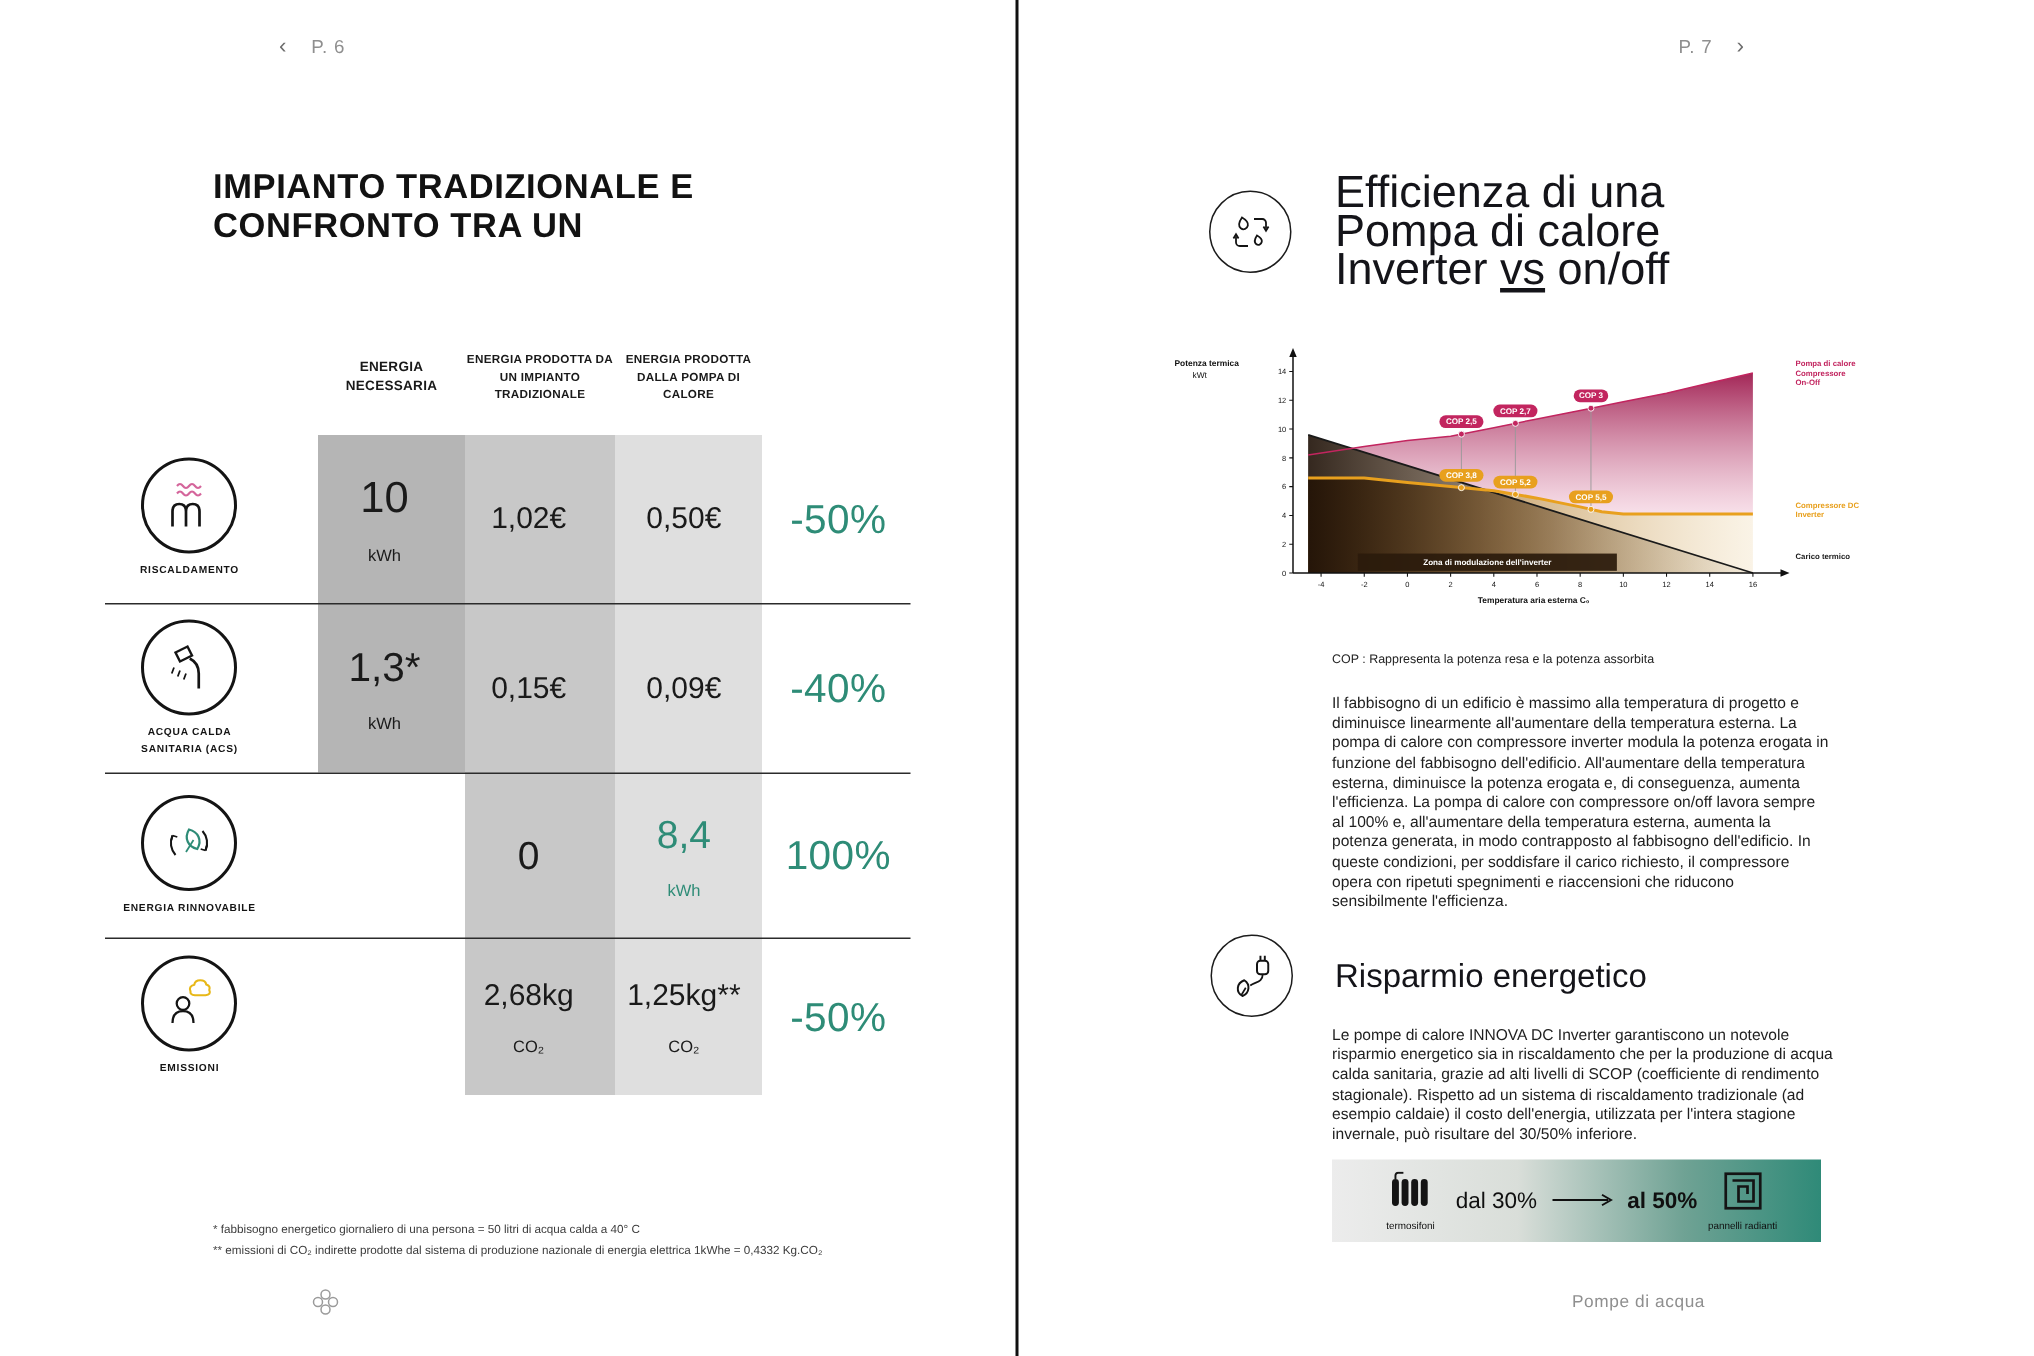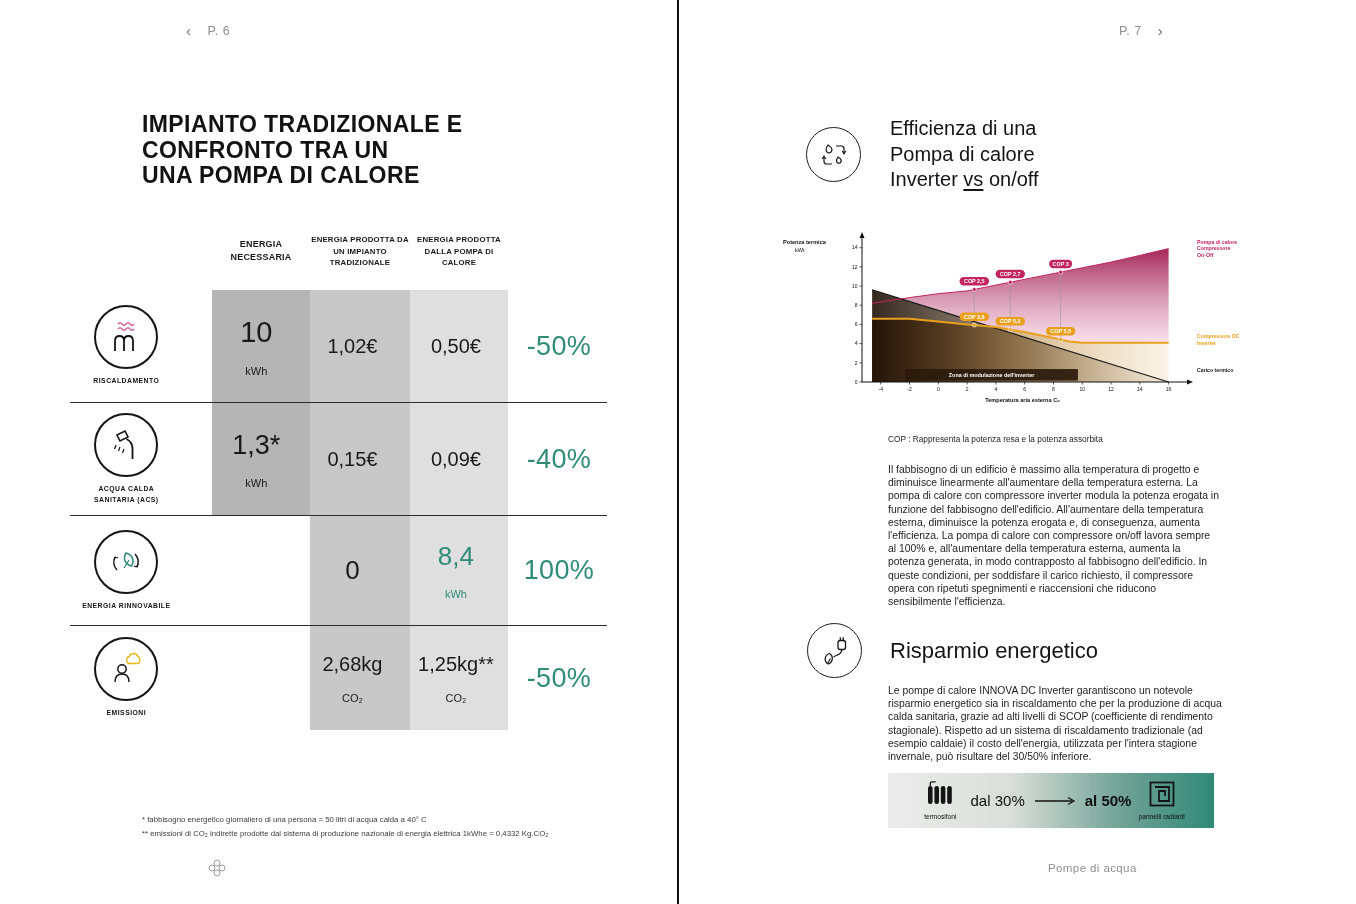--- a/index.html
+++ b/index.html
@@ -39,21 +39,21 @@
   .th1{left:212px;top:238px;width:98px;font-size:9px;line-height:1.45;letter-spacing:.2px}
   .th2{left:310px;top:234px;width:100px;font-size:7.8px;line-height:1.5;letter-spacing:.2px}
   .th3{left:410px;top:234px;width:98px;font-size:7.8px;line-height:1.5;letter-spacing:.2px}
   .footnotes{position:absolute;left:142px;top:813px;font-size:7.8px;color:#3c3c3c;line-height:1.75}
   .logo-mark{position:absolute;left:207px;top:858px}
 
   
   .sec-icon{position:absolute;width:55px;height:55px;border:1.6px solid #1c1c1c;border-radius:50%;display:flex;align-items:center;justify-content:center;background:#fff}
   .eff-icon{left:806px;top:127px}
   .sav-icon{left:807px;top:623px}
-  .eff-title{position:absolute;left:890px;top:116px;font-size:20px;font-weight:400;line-height:25.5px;color:#141419}
+  .eff-title{position:absolute;left:890px;top:116px;font-size:30px;font-weight:400;line-height:25.5px;color:#141419}
   .eff-title .vs{text-decoration:underline;text-underline-offset:3px}
   .sav-title{position:absolute;left:890px;top:638px;font-size:22px;font-weight:400;color:#141419}
   .chart-wrap{position:absolute;left:775px;top:228px;width:470px;height:187px}
   svg text{font-family:"Liberation Sans",sans-serif}
   .cop-caption{position:absolute;left:888px;top:434px;font-size:8.3px;color:#232323}
   .cop-caption .b{font-weight:normal}
   .body-text{position:absolute;font-size:10.4px;line-height:13.2px;color:#1e1e1e;text-align:left}
   .para1{left:888px;top:463px;width:332px}
   .para2{left:888px;top:684px;width:334px}
   .banner{position:absolute;left:888px;top:773px;width:326px;height:55px;display:flex;align-items:center;justify-content:space-between;padding:0 22px;
@@ -72,21 +72,20 @@
   <div class="page">
 
     <div class="pagenav nav-left">
       <span class="chev">‹</span>
       <span>P. 6</span>
     </div>
 
     <h1 class="compare-title">
       <div>IMPIANTO TRADIZIONALE E</div>
       <div>CONFRONTO TRA UN</div>
-      <div>UNA POMPA DI CALORE</div>
     </h1>
 
     <div class="thead th1">ENERGIA NECESSARIA</div>
     <div class="thead th2">ENERGIA PRODOTTA DA UN IMPIANTO TRADIZIONALE</div>
     <div class="thead th3">ENERGIA PRODOTTA DALLA POMPA DI CALORE</div>
 
     <div class="cmp-table">
       <div class="colbg colbg1"></div>
       <div class="colbg colbg2"></div>
       <div class="colbg colbg3"></div>

